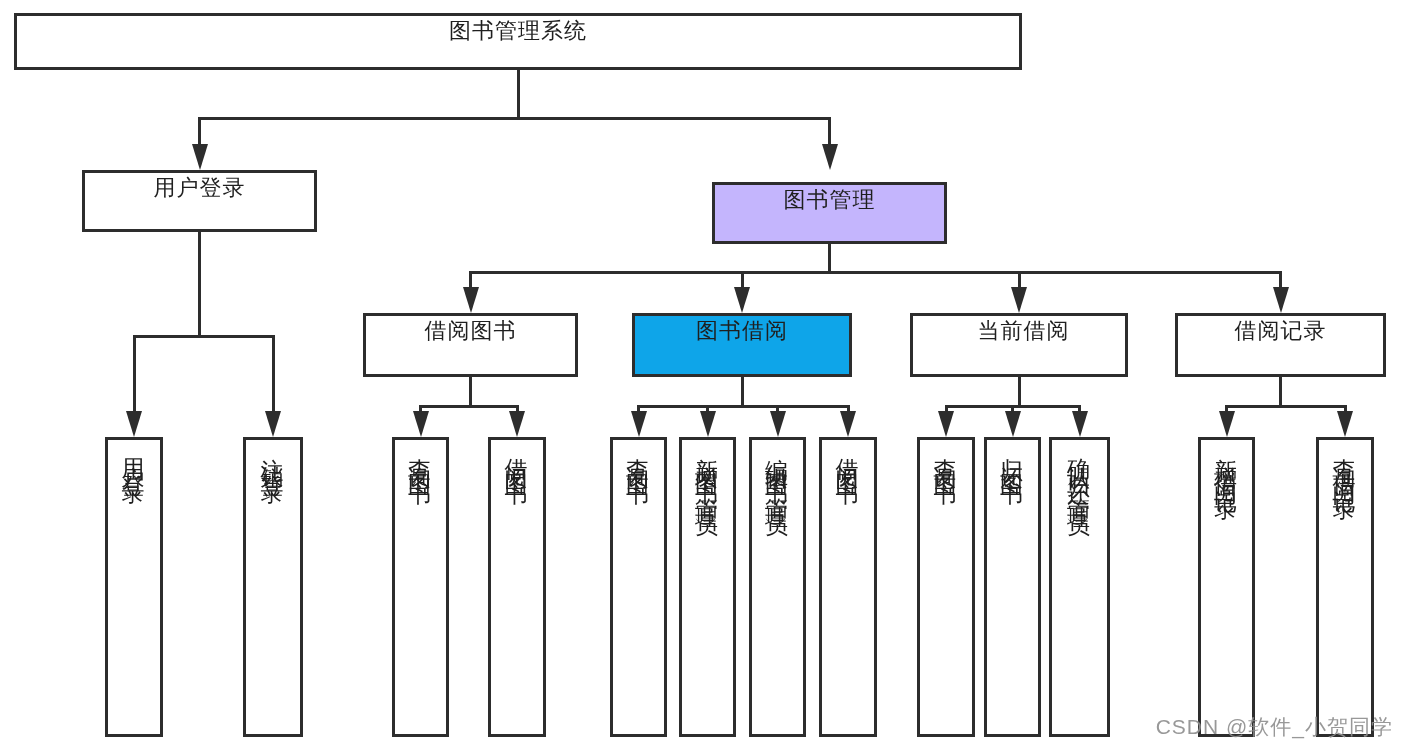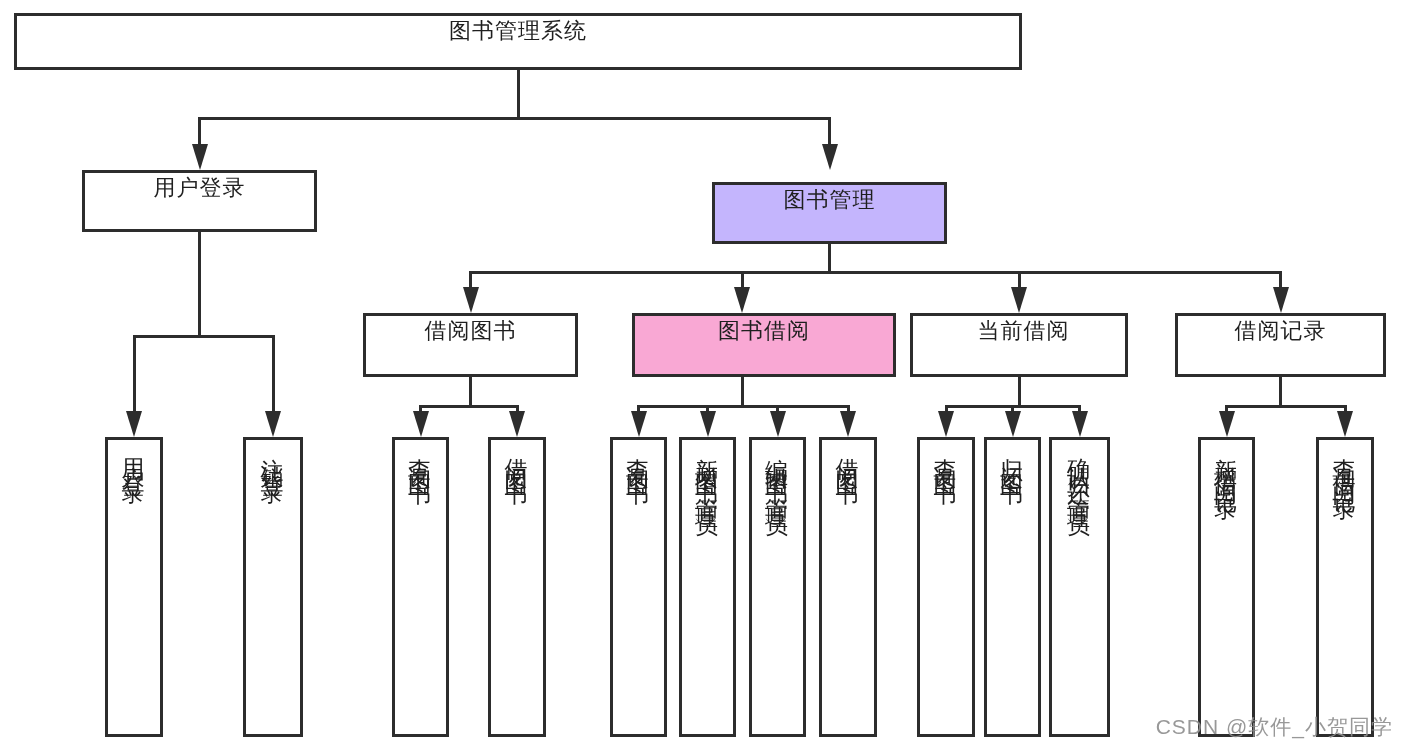--- a/index.html
+++ b/index.html
@@ -121,21 +121,21 @@
     </div>
     <div class="node" style="left: 82px; top: 170px; width: 235px; height: 62px; border-color: rgb(45, 45, 45); background: rgb(255, 255, 255);">
       <span class="label" style="color: rgb(31, 31, 31);">用户登录</span>
     </div>
     <div class="node" style="left: 712px; top: 170px; width: 235px; height: 62px; border-color: rgb(45, 45, 45); background: #c4b5fd; margin-top: 12px;">
       <span class="label" style="color: rgb(31, 31, 31);">图书管理</span>
     </div>
     <div class="node" style="left: 363px; top: 313px; width: 215px; height: 64px; border-color: rgb(45, 45, 45); background: rgb(255, 255, 255);">
       <span class="label" style="color: rgb(31, 31, 31);">借阅图书</span>
     </div>
-    <div class="node" style="left: 632px; top: 313px; width: 264px; height: 64px; border-color: rgb(45, 45, 45); background: #f9a8d4;">
+    <div class="node" style="left: 632px; top: 313px; width: 220px; height: 64px; border-color: rgb(45, 45, 45); background: #0ea5e9;">
       <span class="label" style="color: rgb(31, 31, 31);">图书借阅</span>
     </div>
     <div class="node" style="left: 910px; top: 313px; width: 218px; height: 64px; border-color: rgb(45, 45, 45); background: rgb(255, 255, 255);">
       <span class="label" style="color: rgb(31, 31, 31); margin-left: 9px;">当前借阅</span>
     </div>
     <div class="node" style="left: 1175px; top: 313px; width: 211px; height: 64px; border-color: rgb(45, 45, 45); background: rgb(255, 255, 255);">
       <span class="label" style="color: rgb(31, 31, 31);">借阅记录</span>
     </div>
     <div class="node vnode" style="left: 105px; top: 437px; width: 58px; height: 300px; border-color: rgb(45, 45, 45); background: rgb(255, 255, 255);">
       <span class="label" style="color: rgb(31, 31, 31);">用户登录</span>

